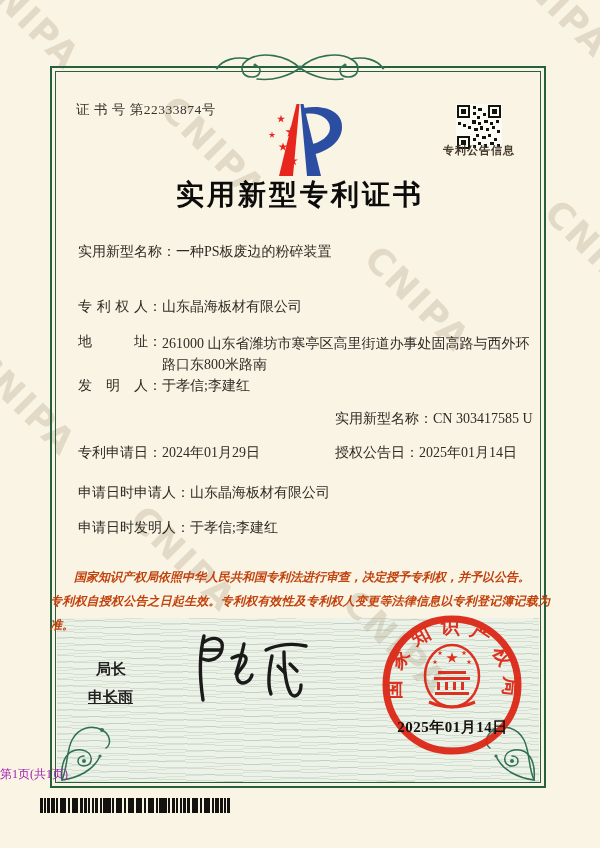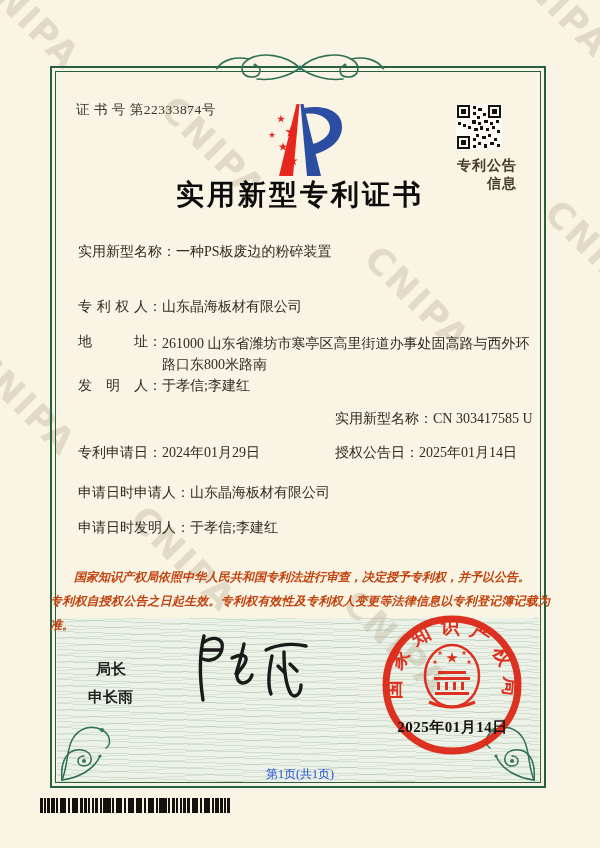--- a/index.html
+++ b/index.html
@@ -34,22 +34,22 @@
   }
   .ornament-top { position: absolute; left: 213px; top: 50px; z-index: 3; }
   .corner-orn   { position: absolute; z-index: 3; }
   .cert-no {
     position: absolute; left: 76px; top: 101px; z-index: 3;
     font-size: 13.5px; letter-spacing: 0.5px; color: #38332b;
   }
   .logo { position: absolute; left: 250px; top: 101px; z-index: 3; }
   .qr   { position: absolute; left: 456px; top: 104px; z-index: 3; }
   .qr-label {
-    position: absolute; left: 443px; top: 157px; width: 74px; z-index: 3;
-    text-align: right; font-size: 14px; font-weight: 700;
+    position: absolute; left: 443px; top: 143px; width: 74px; z-index: 3;
+    text-align: left; font-size: 11px; font-weight: 700;
     letter-spacing: 1px; color: #453a2b;
   }
   .title {
     position: absolute; left: 0; top: 176px; width: 600px; z-index: 3;
     text-align: center; font-size: 28px; font-weight: 700;
     letter-spacing: 3px; color: #0c0c0c;
   }
   .row { position: absolute; left: 78px; z-index: 3; font-size: 14px; white-space: nowrap; }
   .row.rcol { left: 335px; }
   .lab { display: inline-block; text-align: justify; text-align-last: justify; vertical-align: top; }
@@ -57,31 +57,31 @@
   .val-wrap { display: inline-block; width: 374px; white-space: normal; line-height: 21px; vertical-align: top; }
   .decl {
     position: absolute; left: 50px; top: 565px; width: 500px; z-index: 3;
     font-size: 12px; font-style: italic; font-weight: 600;
     line-height: 24px; text-align: justify; color: #c2410c;
   }
   .decl .ind { text-indent: 2em; }
   .director-title { position: absolute; left: 88px; top: 660px; z-index: 3;
     font-family: "DejaVu Sans", sans-serif; font-weight: 700; font-size: 15px; color: #222; margin-left: 8px; }
   .director-name  { position: absolute; left: 88px; top: 688px; z-index: 3;
-    font-family: "DejaVu Sans", sans-serif; font-weight: 700; font-size: 15px; color: #222; }
+    font-family: "DejaVu Sans", sans-serif; font-weight: 700; font-size: 15px; color: #222; text-decoration: underline; }
   .signature { position: absolute; left: 170px; top: 628px; z-index: 3; }
   .seal { position: absolute; left: 377px; top: 610px; z-index: 3; }
   .seal-date {
     position: absolute; left: 380px; top: 718px; width: 145px; z-index: 4;
     text-align: center; font-size: 15px; font-weight: 700; color: #15120e;
     letter-spacing: 0.5px;
   }
   .footer {
     position: absolute; left: 0; top: 766px; width: 600px; z-index: 3;
-    text-align: center; font-size: 12px; color: #1d4ed8;
+    font-size: 12px; color: #a21caf;
   }
   .barcode {
     position: absolute; left: 40px; top: 798px; width: 192px; height: 15px; z-index: 3;
     background-image:
       repeating-linear-gradient(90deg, #141210 0 2px, transparent 2px 4px),
       repeating-linear-gradient(90deg, #141210 0 1px, transparent 1px 7px),
       repeating-linear-gradient(90deg, #141210 0 3px, transparent 3px 11px);
   }
 </style>
 </head>

